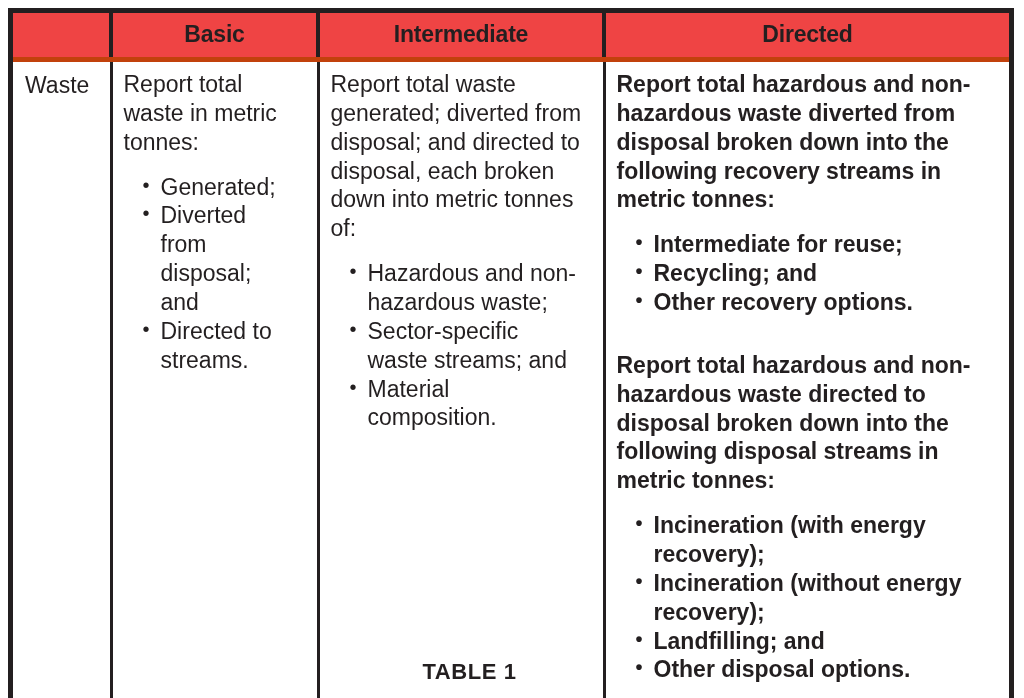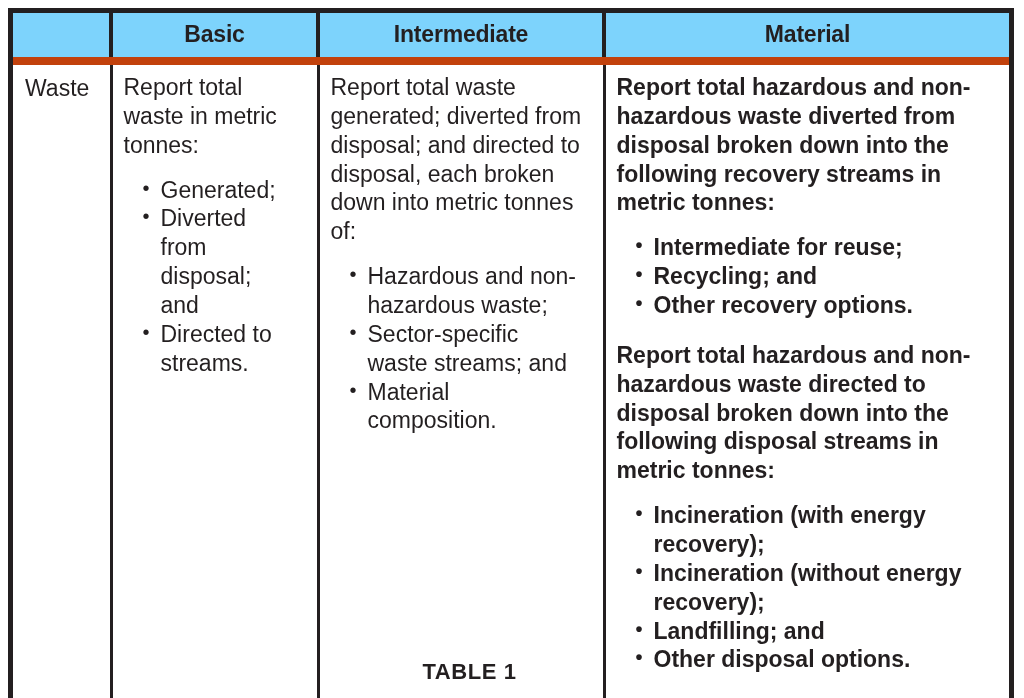--- a/index.html
+++ b/index.html
@@ -39,22 +39,22 @@
     width: 100%;
     table-layout: fixed;
   }
 
   table.grid col.c-label   { width: 98px;  }
   table.grid col.c-basic   { width: 207px; }
   table.grid col.c-inter   { width: 286px; }
   table.grid col.c-adv     { width: 405px; }
 
   thead th {
-    background: #7dd3fc;
-    border-bottom: 8px solid #c2410c;
+    background: #ef4444;
+    border-bottom: 5px solid #c2410c;
     border-right: 4px solid #231f20;
     font-weight: bold;
     font-size: 23px;
     letter-spacing: -0.2px;
     text-align: center;
     padding: 8px 4px 9px 4px;
     height: 27px;
     color: #231f20;
     box-sizing: border-box;
   }
@@ -73,21 +73,21 @@
   tbody td:last-child { border-right: none; font-weight: bold; }
 
   td.rowlabel {
     padding-left: 12px;
     padding-top: 9px;
     white-space: nowrap;
     margin-left: 40px;
   }
 
   .para { margin: 0; }
-  .para.gap-before { margin-top: 21px; }
+  .para.gap-before { margin-top: 34px; }
 
   ul.bullets {
     list-style: none;
     margin: 16px;
     padding: 0;
   }
   ul.bullets li {
     position: relative;
     padding-left: 21px;
     margin: 0;
@@ -126,21 +126,21 @@
         <col class="c-basic">
         <col class="c-inter">
         <col class="c-adv">
       </colgroup>
 
       <thead>
         <tr>
           <th class="blank"></th>
           <th>Basic</th>
           <th>Intermediate</th>
-          <th>Material</th>
+          <th>Directed</th>
         </tr>
       </thead>
 
       <tbody>
         <tr>
 
           <td class="rowlabel">Waste</td>
 
           <td>
             <p class="para">Report total waste in metric tonnes:</p>

